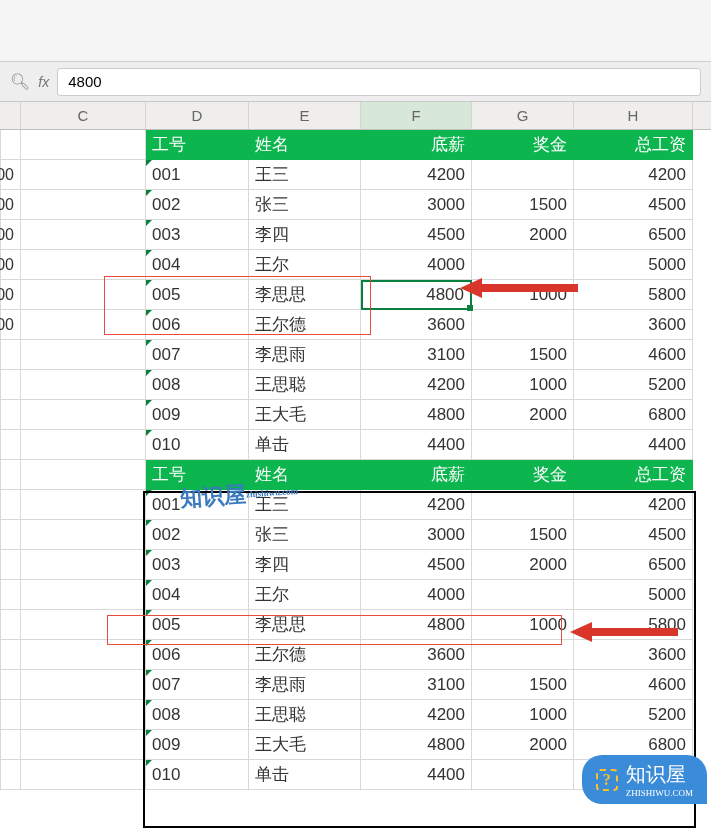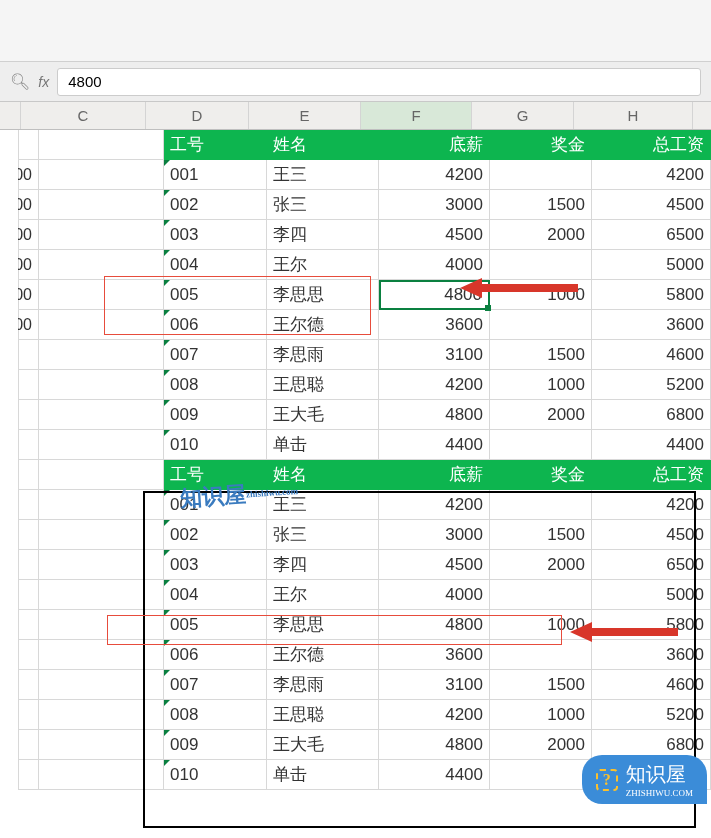--- a/index.html
+++ b/index.html
@@ -57,21 +57,20 @@
       border-right: 1px solid #d4d4d4;
       display: flex;
       align-items: center;
       justify-content: center;
     }
     .col-header.active {
       background: #d8e8d8;
     }
     .grid {
       position: relative;
-      padding-left: 18px;
     }
     .row {
       display: flex;
       height: 30px;
     }
     .cell {
       border-right: 1px solid #d8d8d8;
       border-bottom: 1px solid #d8d8d8;
       padding: 0 6px;
       font-size: 17px;

